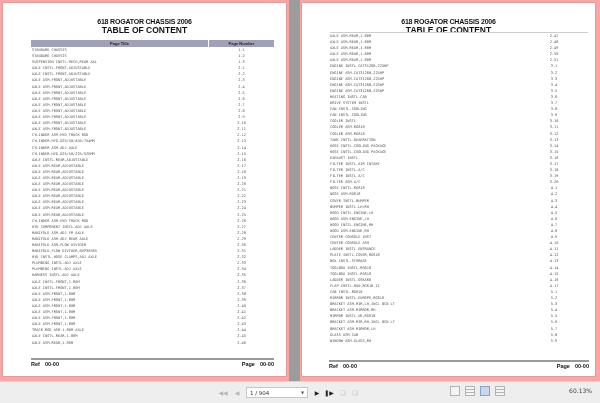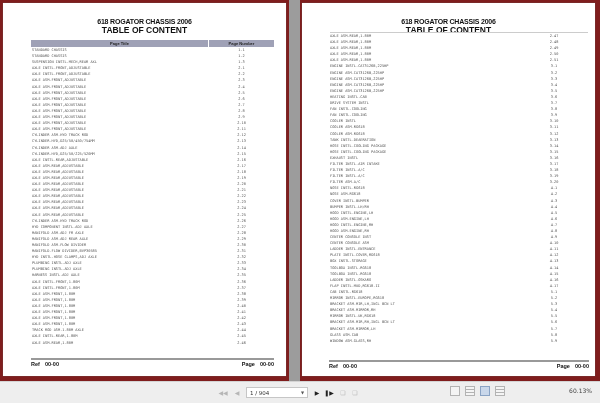--- a/index.html
+++ b/index.html
@@ -1,18 +1,18 @@
 <!DOCTYPE html>
 <html><head>
   <meta charset="utf-8">
   <style>
     * { box-sizing: border-box; margin: 0; padding: 0; }
     html, body { width: 600px; height: 403px; overflow: hidden; background: #e9e9e9; font-family: "DejaVu Sans", sans-serif; }
     .viewer { position: relative; width: 600px; height: 403px; background: #9a9a9a; }
-    .pages-area { position: absolute; left: 0; top: 0; width: 600px; height: 381px; background: #7f1d1d; }
+    .pages-area { position: absolute; left: 0; top: 0; width: 600px; height: 381px; background: #fca5a5; }
     .page { position: absolute; top: 3px; height: 373px; background: #fff; box-shadow: 0 0 1px #666; overflow: hidden; }
     .page.left { left: 3px; width: 283px; }
     .page.right { left: 302px; width: 293px; }
     .gutter { position: absolute; top: 0; left: 289px; width: 11px; height: 381px; background: #9c9c9c; }
     .page-head { text-align: center; font-family: "Liberation Sans", sans-serif; font-weight: bold; color: #111; }
     .page-head .t1 { font-size: 7px; margin-top: 15px; letter-spacing: -0.2px; }
     .page-head .t2 { font-size: 8.5px; margin-top: 0px; }
     .table { position: absolute; left: 28px; width: 242px; font-family: "DejaVu Sans Mono", monospace; font-size: 3.6px; color: #555; }
     .page.left .table { top: 37px; left: 28px; width: 243px; }
     .page.right .table { top: 30px; left: 27px; width: 260px; }

